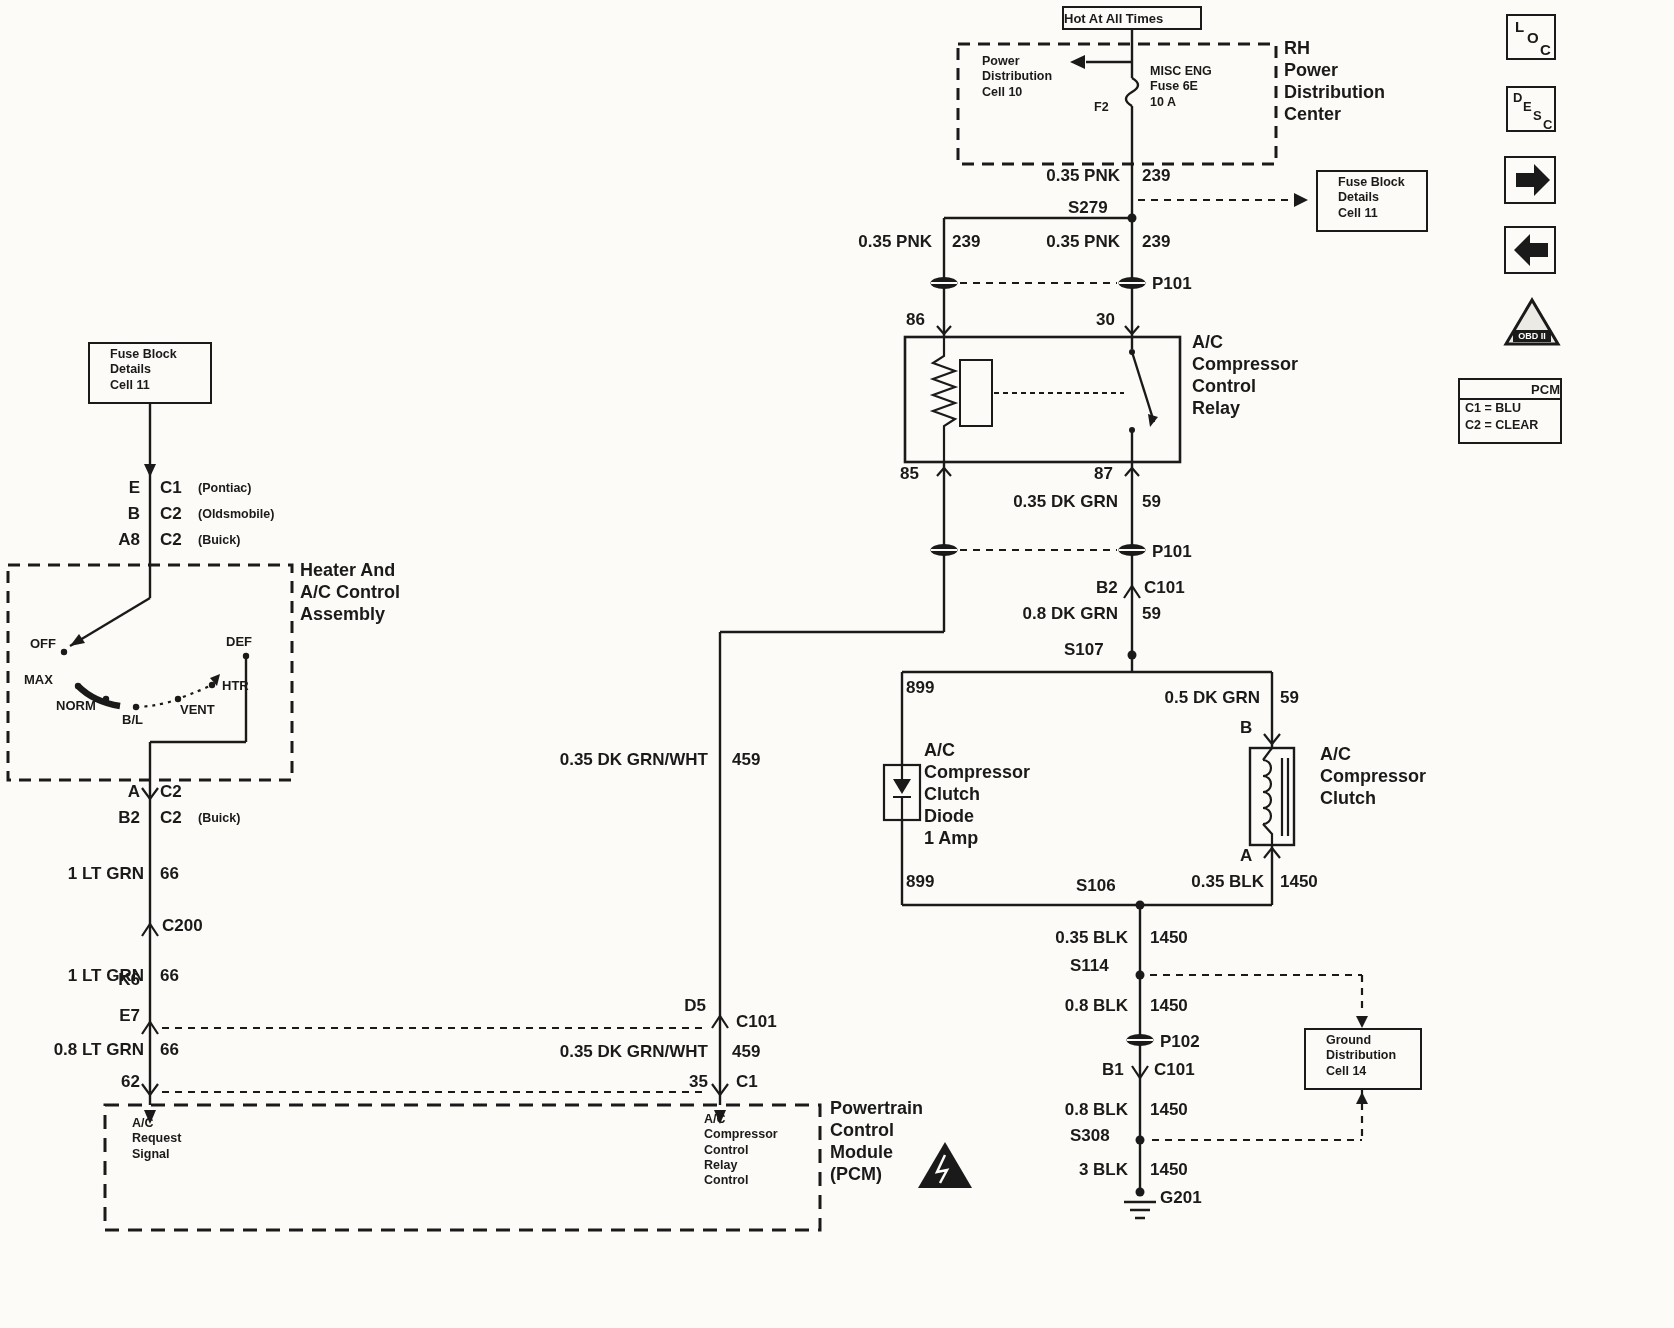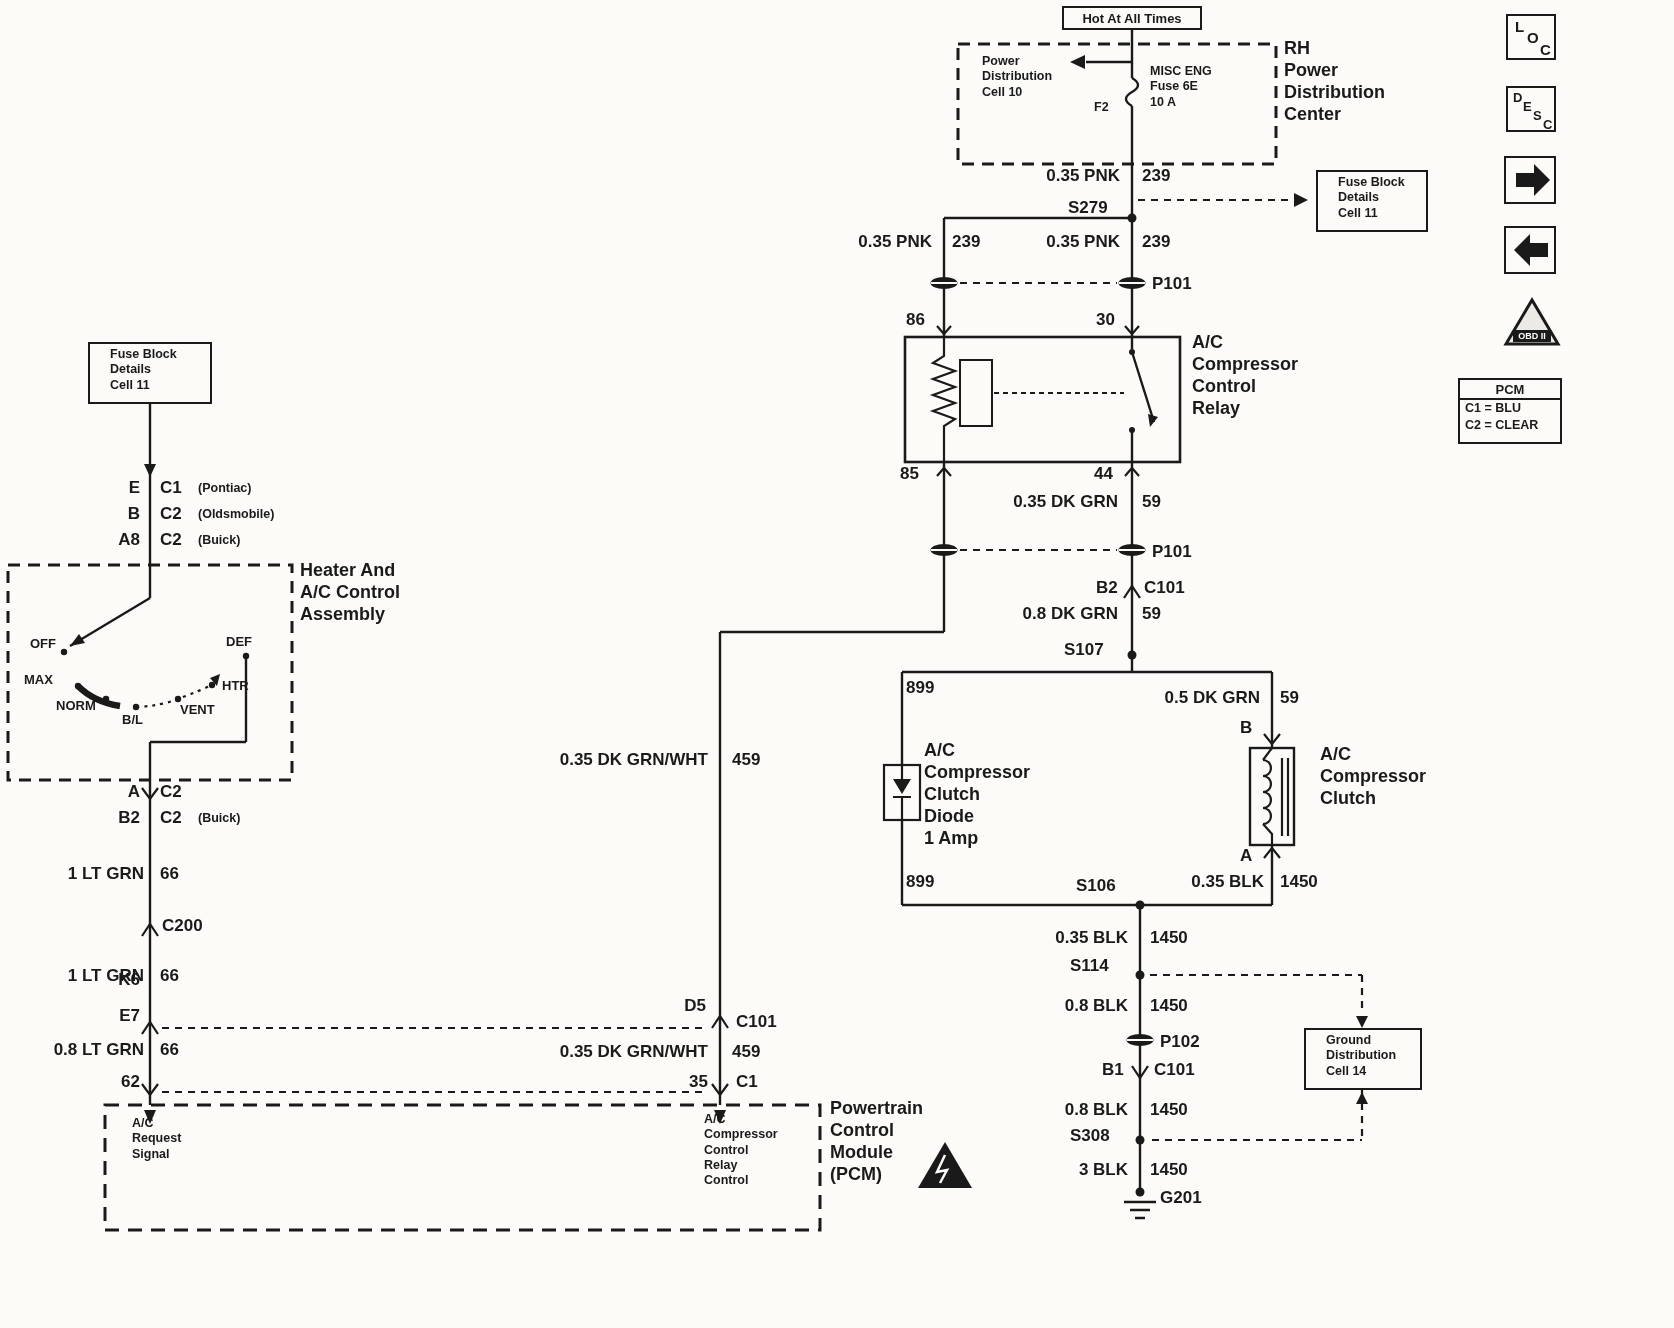--- a/index.html
+++ b/index.html
@@ -13,24 +13,24 @@
   svg.layer { position:absolute; left:0; top:0; }
   .lbl { position:absolute; white-space:pre-line; line-height:1.18; font-size:17px; }
   .s18 { font-size:18px; line-height:1.22; }
   .s13 { font-size:13px; }
   .s12 { font-size:12.5px; line-height:1.22; }
   .s9  { font-size:9px; line-height:1; }
   .ra  { text-align:right; }
   .ctr { text-align:center; }
   .box { position:absolute; border:2.5px solid #1a1a1a; background:transparent; }
   .pad { padding:3px 20px; }
-  .flexctr { display:flex; align-items:center; justify-content:center; }
+  .flexctr { display:flex; align-items:center; }
   .legend-letter { position:absolute; font-size:15px; }
   .legend-letter.sm { font-size:13px; }
-  .pcm-legend-title { height:20px; border-bottom:2.5px solid #1a1a1a; text-align:center; font-size:13px; line-height:19px; }
+  .pcm-legend-title { height:20px; border-bottom:2.5px solid #1a1a1a; text-align:right; font-size:13px; line-height:19px; }
   .pcm-legend-row { font-size:12.5px; padding:1px 0 0 5px; line-height:1.25; }
 </style>
 </head>
 <body>
 
 <div id="stage">
 
   <svg class="layer" width="1674" height="1328" viewBox="0 0 1674 1328">
 
     <g fill="none" stroke="#1a1a1a" stroke-width="3">
@@ -216,21 +216,21 @@
   <div class="lbl" style="left:1142px; top:232px;">239</div>
   <div class="lbl" style="left:1152px; top:274px;">P101</div>
 
   <div class="lbl" style="left:906px; top:310px;">86</div>
   <div class="lbl" style="left:1096px; top:310px;">30</div>
   <div class="lbl s18" style="left:1192px; top:332px;">A/C
 Compressor
 Control
 Relay</div>
   <div class="lbl" style="left:900px; top:464px;">85</div>
-  <div class="lbl" style="left:1094px; top:464px;">44</div>
+  <div class="lbl" style="left:1094px; top:464px;">87</div>
 
   <div class="lbl ra" style="left:996px; top:492px; width:122px;">0.35 DK GRN</div>
   <div class="lbl" style="left:1142px; top:492px;">59</div>
   <div class="lbl" style="left:1152px; top:542px;">P101</div>
   <div class="lbl" style="left:1096px; top:578px;">B2</div>
   <div class="lbl" style="left:1144px; top:578px;">C101</div>
   <div class="lbl ra" style="left:996px; top:604px; width:122px;">0.8 DK GRN</div>
   <div class="lbl" style="left:1142px; top:604px;">59</div>
   <div class="lbl" style="left:1064px; top:640px;">S107</div>
 

